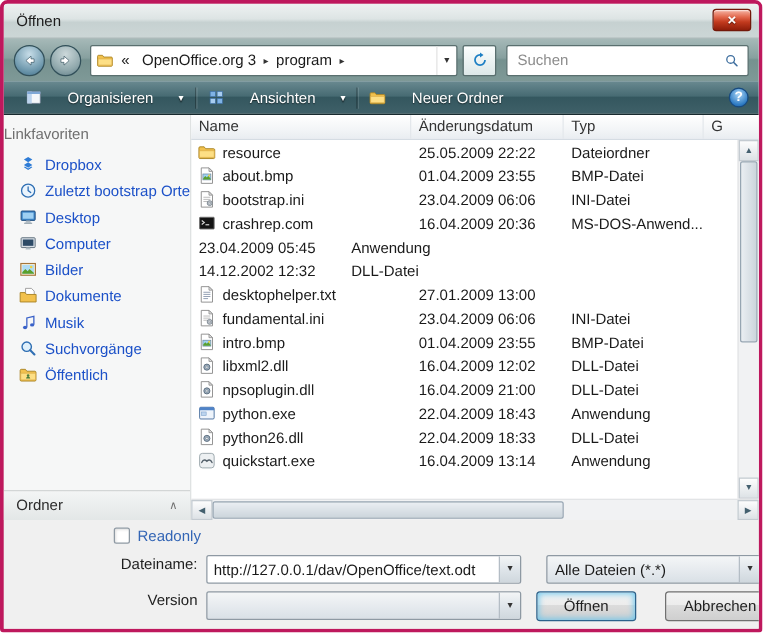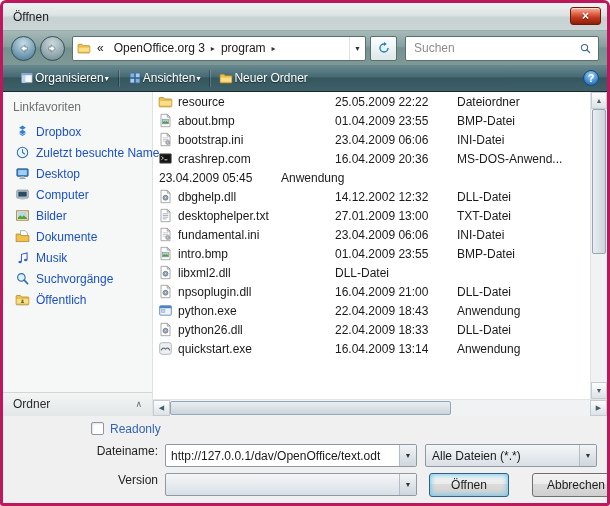--- a/index.html
+++ b/index.html
@@ -42,33 +42,33 @@
   .searchbox{width:194px;flex:0 0 194px;height:25px;background:#fff;border:1px solid #5a6f6f;border-radius:2px;
     display:flex;align-items:center;padding:0 6px;margin-left:4px}
   .search-input{flex:1;min-width:0;border:none;outline:none;background:transparent;
     font:12px "Liberation Sans",sans-serif;color:#1a1a1a}
   .search-input::placeholder{color:#8c8c8c}
   .search-mag{width:13px;height:13px;flex:0 0 13px}
   
   .toolbar{flex:0 0 27px;display:flex;align-items:center;padding:0 8px;color:#fff;
     background:linear-gradient(#698990 0%,#476b73 45%,#34575f 50%,#3f6068 100%);
     border-bottom:1px solid #17292e}
-  .tb-btn{display:flex;align-items:center;gap:1px;padding:0 9px;height:100%;
+  .tb-btn{display:flex;align-items:center;gap:20px;padding:0 9px;height:100%;
     text-shadow:0 1px 1px rgba(0,0,0,.55);white-space:nowrap}
   .tb-icon{width:14px;height:14px;flex:0 0 14px}
   .caret{font-size:8px}
   .tb-sep{width:1px;height:17px;background:rgba(0,0,0,.28);box-shadow:1px 0 0 rgba(255,255,255,.18)}
   .tb-help{margin-left:auto;width:16px;height:16px;border-radius:50%;border:1px solid #174a80;
     background:radial-gradient(circle at 50% 32%,#a9d5f6,#2f7cc4 70%,#1a5b9d);
     display:flex;align-items:center;justify-content:center;color:#fff;font-weight:bold;font-size:11px}
   
   .main{flex:1;display:flex;min-height:0;background:#fff}
   .sidebar{flex:0 0 150px;width:150px;background:#f6f7f7;border-right:1px solid #dfe2e2;
     display:flex;flex-direction:column;padding-top:6px}
-  .sb-header{color:#6f6f6f;padding:2px 10px 7px}
+  .sb-header{color:#6f6f6f;padding:2px 0 7px}
   .sb-item{display:flex;align-items:center;gap:6px;padding:3px 4px 3px 12px;color:#1c51c8;white-space:nowrap}
   .sb-item svg{width:15px;height:15px;flex:0 0 15px}
   .sb-footer{margin-top:auto;border-top:1px solid #d3d6d6;background:linear-gradient(#f3f5f5,#e3e7e7);
     padding:4px 10px 5px;color:#2b2b2b;display:flex;align-items:center;justify-content:space-between}
   .chev{color:#6f6f6f;font-size:9px}
   
   .filelist{flex:1;display:flex;flex-direction:column;min-width:0}
   .list-header{flex:0 0 20px;display:flex;color:#333;
     background:linear-gradient(#ffffff,#f3f5f7 60%,#e9edf1);border-bottom:1px solid #d5dce3}
   .hcell{padding:2px 6px;border-right:1px solid #e3e7eb;white-space:nowrap;overflow:hidden}
@@ -105,21 +105,21 @@
     box-shadow:inset 1px 1px 2px rgba(0,0,0,.12)}
   .cb-label{color:#3365b5}
   .flabel{flex:0 0 152px;width:152px;text-align:right;padding-right:7px;color:#1e1e1e}
   .combo{height:23px;display:flex;align-items:center;border:1px solid #8e99a3;border-radius:2px;background:#fff;overflow:hidden}
   .combo-input{flex:1;min-width:0;height:100%;border:none;outline:none;background:transparent;
     font:12px "Liberation Sans",sans-serif;color:#1a1a1a;padding:16px 5px}
   .combo-value{flex:1;min-width:0;padding:0 6px;white-space:nowrap;overflow:hidden}
   .combo-arrow{flex:0 0 17px;width:17px;height:100%;display:flex;align-items:center;justify-content:center;
     font-size:7px;color:#333;background:linear-gradient(#f3f5f6,#dfe5ea 50%,#cfd7dd);border-left:1px solid #b4bdc5}
   .filename-combo{flex:0 0 252px;width:252px}
-  .filetype-combo{flex:0 0 172px;width:172px;margin-left:8px;
+  .filetype-combo{flex:0 0 172px;width:172px;margin-left:20px;
     background:linear-gradient(#f4f6f7,#e7ebef 50%,#d9e0e6)}
   .version-combo{flex:0 0 252px;width:252px;background:linear-gradient(#f4f6f7,#e7ebef 50%,#d9e0e6)}
   .btn{height:24px;border:1px solid #707070;border-radius:3px;color:#1e1e1e;
     background:linear-gradient(#f3f3f3,#ececec 45%,#dcdcdc 46%,#cfcfcf);
     font:12px "Liberation Sans",sans-serif;padding:0 10px}
   .open-btn{flex:0 0 80px;width:80px;margin-left:12px;border-color:#2c628b;
     box-shadow:inset 0 0 5px 1px #6fc8ee}
   .cancel-btn{flex:0 0 88px;width:88px;margin-left:23px}
   .spacer{flex:1}
   .sprite{position:absolute;width:0;height:0;overflow:hidden}
@@ -327,21 +327,21 @@
           <div class="sb-item">
     <svg>
               <use href="#sym-s-dropbox"></use>
             </svg>
     <span class="sb-label">Dropbox</span>
   </div>
           <div class="sb-item">
     <svg>
               <use href="#sym-s-recent-places"></use>
             </svg>
-    <span class="sb-label">Zuletzt besuchte Name</span>
+    <span class="sb-label">Zuletzt bootstrap Orte</span>
   </div>
           <div class="sb-item">
     <svg>
               <use href="#sym-s-desktop"></use>
             </svg>
     <span class="sb-label">Desktop</span>
   </div>
           <div class="sb-item">
     <svg>
               <use href="#sym-s-computer"></use>
@@ -379,20 +379,26 @@
     <span class="sb-label">Öffentlich</span>
   </div>
         </div>
       <div class="sb-footer">
         <span>Ordner</span>
         <span class="chev">∧</span>
       </div>
     </div>
 
     <div class="filelist">
+      <div class="list-header">
+        <div class="hcell hc-name">Name</div>
+        <div class="hcell hc-date">Änderungsdatum</div>
+        <div class="hcell hc-type">Typ</div>
+        <div class="hcell hc-size">G</div>
+      </div>
       <div class="list-body">
         <div class="rows">
             <div class="file-row">
     <div class="c-namewrap">
       <svg class="f-icon">
                   <use href="#sym-f-folder"></use>
                 </svg>
       <span class="c-name">resource</span>
     </div>
     <span class="c-date">25.05.2009 22:22</span>
@@ -431,39 +437,32 @@
     <span class="c-date">16.04.2009 20:36</span>
     <span class="c-type">MS-DOS-Anwend...</span>
     <span class="c-size"></span>
   </div>
             <div class="file-row">
     <span class="c-date">23.04.2009 05:45</span>
     <span class="c-type">Anwendung</span>
     <span class="c-size"></span>
   </div>
             <div class="file-row">
-    <div class="c-namewrap">
-      <svg class="f-icon">
-                  <use href="#sym-f-dll"></use>
-                </svg>
-      <span class="c-name">dbghelp.dll</span>
-    </div>
     <span class="c-date">14.12.2002 12:32</span>
     <span class="c-type">DLL-Datei</span>
     <span class="c-size"></span>
   </div>
             <div class="file-row">
     <div class="c-namewrap">
       <svg class="f-icon">
                   <use href="#sym-f-txt"></use>
                 </svg>
       <span class="c-name">desktophelper.txt</span>
     </div>
     <span class="c-date">27.01.2009 13:00</span>
-    <span class="c-type">TXT-Datei</span>
     <span class="c-size"></span>
   </div>
             <div class="file-row">
     <div class="c-namewrap">
       <svg class="f-icon">
                   <use href="#sym-f-ini"></use>
                 </svg>
       <span class="c-name">fundamental.ini</span>
     </div>
     <span class="c-date">23.04.2009 06:06</span>
@@ -481,20 +480,21 @@
     <span class="c-type">BMP-Datei</span>
     <span class="c-size"></span>
   </div>
             <div class="file-row">
     <div class="c-namewrap">
       <svg class="f-icon">
                   <use href="#sym-f-dll"></use>
                 </svg>
       <span class="c-name">libxml2.dll</span>
     </div>
+    <span class="c-date">16.04.2009 12:02</span>
     <span class="c-type">DLL-Datei</span>
     <span class="c-size"></span>
   </div>
             <div class="file-row">
     <div class="c-namewrap">
       <svg class="f-icon">
                   <use href="#sym-f-dll"></use>
                 </svg>
       <span class="c-name">npsoplugin.dll</span>
     </div>

